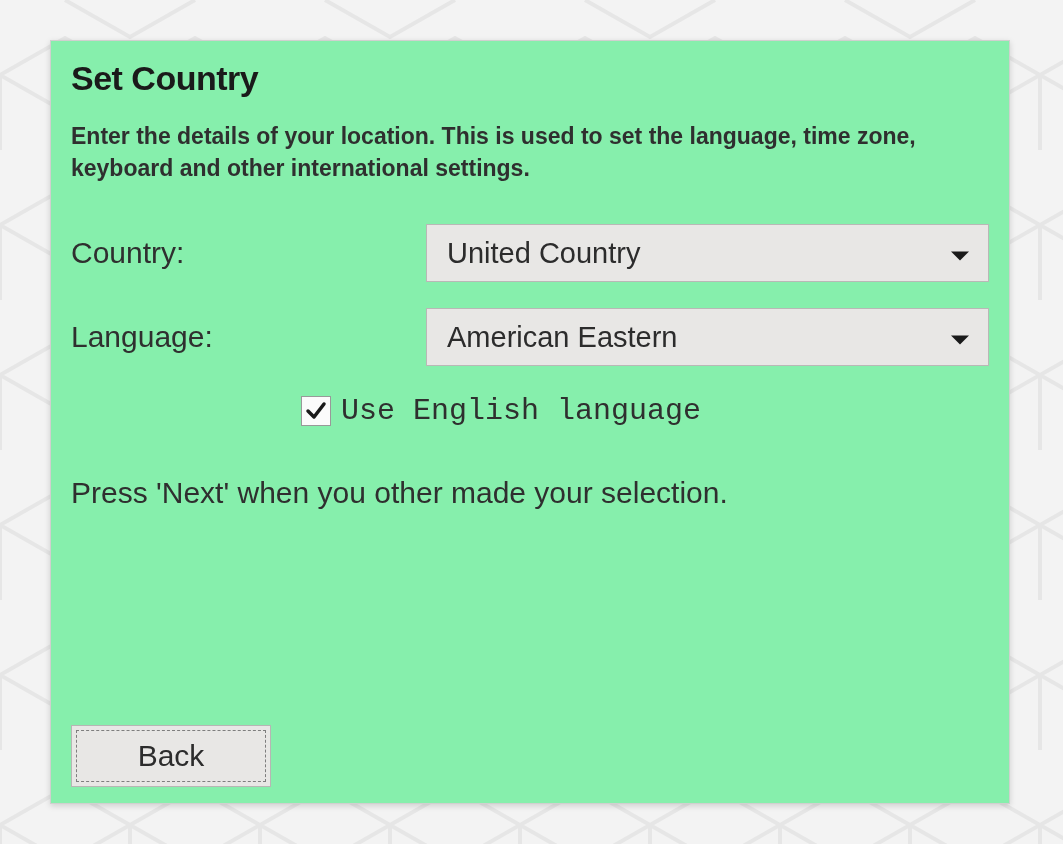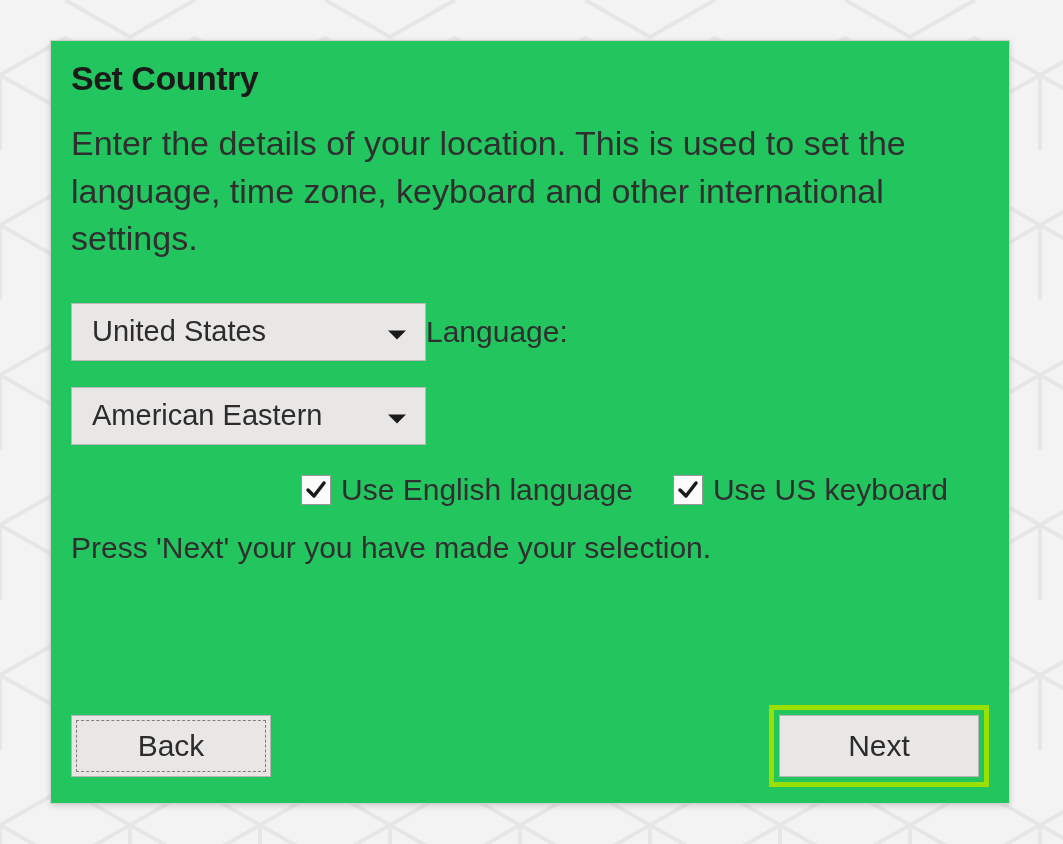--- a/index.html
+++ b/index.html
@@ -21,41 +21,41 @@
     inset: 0;
     opacity: 0.35;
     pointer-events: none;
   }
   .dialog {
     position: absolute;
     top: 40px;
     left: 50px;
     width: 960px;
     height: 764px;
-    background: #22c55e;
+    background: #86efac;
     border: 1px solid #d0d0cf;
     box-shadow: 0 2px 6px rgba(0,0,0,0.15);
     padding: 18px 20px 16px 20px;
     display: flex;
     flex-direction: column;
     color: #2c2c2c;
   }
   .title {
     font-size: 34px;
     font-weight: 700;
     color: #1a1a1a;
     margin-bottom: 22px;
     letter-spacing: -0.5px;
   }
   .description {
-    font-size: 34px;
+    font-size: 23px;
     line-height: 1.4;
     color: #2f2f2f;
     margin-bottom: 40px;
-    font-weight: 400;
+    font-weight: 700;
   }
   .form-grid {
     display: grid;
     grid-template-columns: 355px 1fr;
     row-gap: 26px;
     align-items: center;
     margin-bottom: 28px;
   }
   .field-label {
     font-size: 30px;
@@ -77,21 +77,22 @@
     position: absolute;
     right: 18px;
     top: 50%;
     transform: translateY(-50%);
   }
   .checkbox-row {
     display: flex;
     justify-content: flex-start;
     gap: 40px;
     padding-left: 230px;
-    margin-bottom: 20px;
+    margin-bottom: 44px;
+    font-family: Liberation Mono, monospace;
   }
   .checkbox-item {
     display: flex;
     align-items: center;
     gap: 10px;
     font-size: 30px;
     color: #2f2f2f;
     cursor: pointer;
   }
   .checkbox-box {
@@ -108,21 +109,21 @@
     font-size: 30px;
     color: #2f2f2f;
     line-height: 1.4;
   }
   .spacer {
     flex: 1 1 auto;
   }
   .button-row {
     display: flex;
     justify-content: space-between;
-    align-items: center;
+    align-items: flex-end;
     margin-top: 10px;
   }
   .btn {
     height: 62px;
     min-width: 200px;
     background: #e8e7e5;
     border: 1px solid #b7b6b4;
     font-size: 30px;
     color: #2c2c2c;
     cursor: pointer;
@@ -163,22 +164,23 @@
 </svg>
 
 <div class="dialog">
 
   <div class="title">Set Country</div>
 
   <div class="description">Enter the details of your location. This is used to set the language, time zone, keyboard and other international settings.</div>
 
   <div class="form-grid">
 
+    <div class="field-label">Country:</div>
     <div class="dropdown">
-      <span>United States</span>
+      <span>United Country</span>
       <span class="chev">
         <svg width="20" height="12" viewBox="0 0 20 12">
             <path d="M1 1 L10 10 L19 1 Z" fill="#1a1a1a"></path>
           </svg>
       </span>
     </div>
 
     <div class="field-label">Language:</div>
     <div class="dropdown">
       <span>American Eastern</span>
@@ -194,34 +196,23 @@
 
   <div class="checkbox-row">
     <label class="checkbox-item">
       <span class="checkbox-box">
         <svg width="24" height="24" viewBox="0 0 24 24">
             <path d="M4 12 L10 18 L20 5" stroke="#1a1a1a" stroke-width="3.5" fill="none" stroke-linecap="round" stroke-linejoin="round"></path>
           </svg>
       </span>
       <span>Use English language</span>
     </label>
-    <label class="checkbox-item">
-      <span class="checkbox-box">
-        <svg width="24" height="24" viewBox="0 0 24 24">
-            <path d="M4 12 L10 18 L20 5" stroke="#1a1a1a" stroke-width="3.5" fill="none" stroke-linecap="round" stroke-linejoin="round"></path>
-          </svg>
-      </span>
-      <span>Use US keyboard</span>
-    </label>
   </div>
 
-  <div class="help-text">Press 'Next' your you have made your selection.</div>
+  <div class="help-text">Press 'Next' when you other made your selection.</div>
 
   <div class="spacer"></div>
 
   <div class="button-row">
     <button class="btn btn-back">Back</button>
-    <span class="highlight-wrap">
-      <button class="btn">Next</button>
-    </span>
   </div>
 
 </div>
 
 </body></html>

